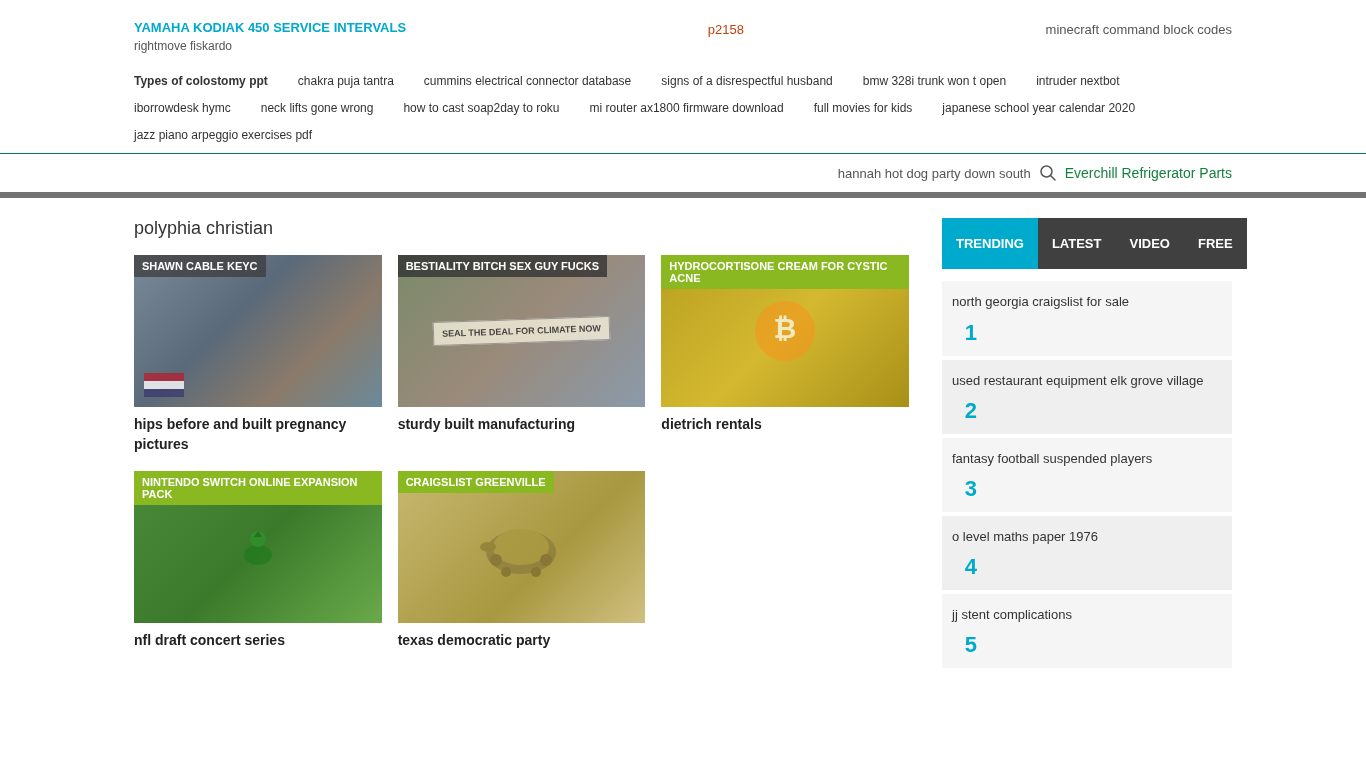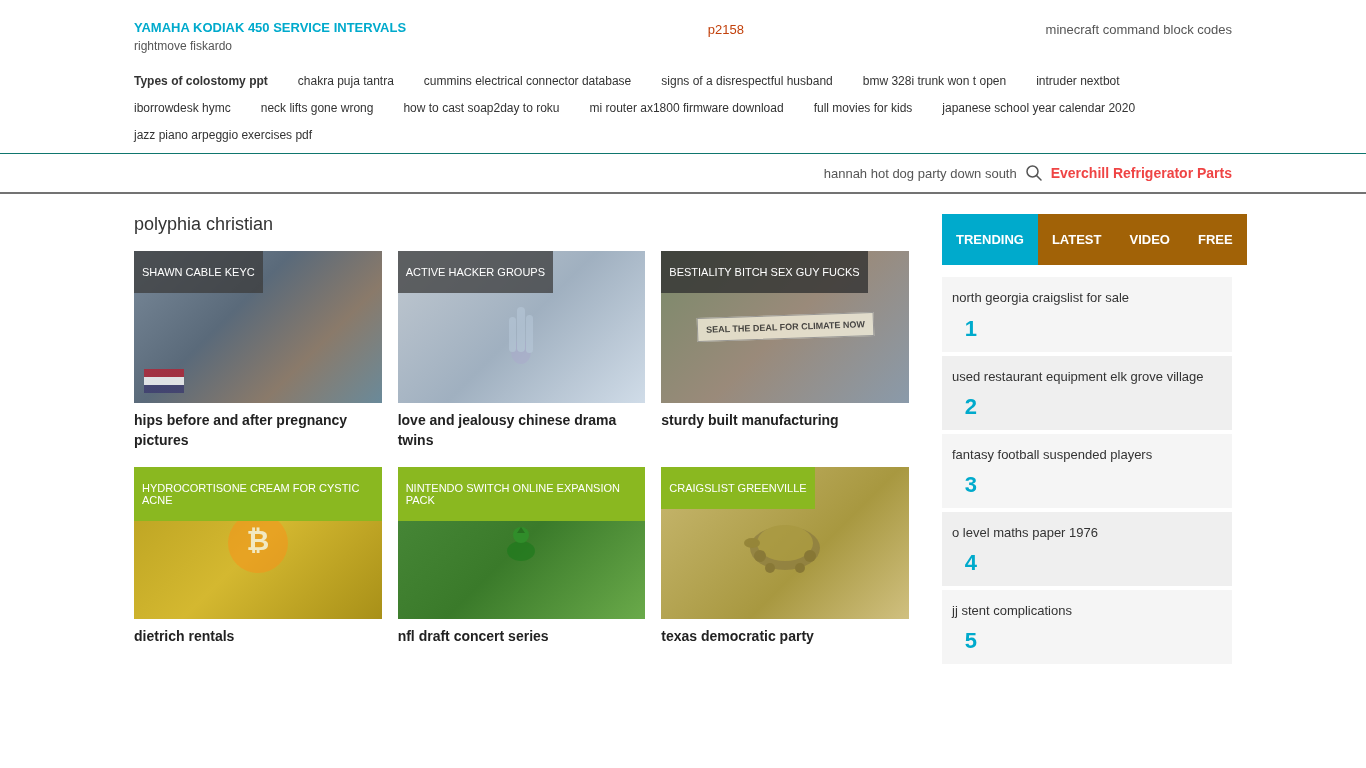--- a/index.html
+++ b/index.html
@@ -59,34 +59,34 @@
       font-weight: bold;
     }
 
     
     .search-bar {
       display: flex;
       align-items: center;
       justify-content: flex-end;
       padding: 10px 134px;
       gap: 8px;
-      border-bottom: 2px solid #737373;
+      border-bottom: 6px solid #737373;
     }
     .search-text {
       color: #555;
       font-size: 13px;
     }
     .search-icon {
       width: 18px;
       height: 18px;
     }
     .search-link {
-      color: #ef4444;
+      color: #15803d;
       font-size: 14px;
-      font-weight: bold;
+      font-weight: normal;
       text-decoration: none;
       text-align: right;
     }
 
     
     .main-content {
       display: flex;
       padding: 20px 134px;
       gap: 33px;
     }
@@ -109,23 +109,23 @@
       gap: 16px;
     }
     .article-card {
       position: relative;
       cursor: pointer;
     }
     .article-label {
       position: absolute;
       top: 0;
       left: 0;
-      padding: 15px 8px;
+      padding: 5px 8px;
       font-size: 11px;
-      font-weight: normal;
+      font-weight: bold;
       color: #fff;
       text-transform: uppercase;
     }
     .label-gray { background: rgba(60,60,60,0.75); }
     .label-green { background: #8ab820; }
     .label-dark { background: rgba(50,50,50,0.8); }
 
     .article-title {
       font-size: 14px;
       color: #222;
@@ -145,21 +145,21 @@
     }
     .tab-btn {
       padding: 18px 14px;
       font-size: 13px;
       font-weight: bold;
       border: none;
       cursor: pointer;
       color: #fff;
     }
     .tab-active { background: #00aacc; }
-    .tab-inactive { background: #a16207; }
+    .tab-inactive { background: #404040; }
 
     .trending-list { }
     .trending-item {
       display: flex;
       align-items: flex-start;
       padding: 12px 10px;
       background: #f5f5f5;
       margin-bottom: 4px;
       gap: 10px;
       flex-direction: column;
@@ -281,36 +281,23 @@
   <div class="articles-section">
     <h2 class="section-title">polyphia christian</h2>
 
     <div class="article-grid">
 
       <div class="article-card">
         <div class="img-placeholder img-industrial">
           <div class="flag-dec"></div>
         </div>
         <div class="article-label label-gray">SHAWN CABLE KEYC</div>
-        <div class="article-title">hips before and after pregnancy pictures</div>
-      </div>
-
-      <div class="article-card">
-        <div class="img-placeholder img-hand">
-
-          <svg width="60" height="80" viewBox="0 0 60 80" opacity="0.5">
-            <ellipse cx="30" cy="65" rx="10" ry="12" fill="#aac"></ellipse>
-            <rect x="26" y="20" width="8" height="45" rx="4" fill="#bcd"></rect>
-            <rect x="18" y="30" width="7" height="35" rx="3.5" fill="#bcd"></rect>
-            <rect x="35" y="28" width="7" height="38" rx="3.5" fill="#bcd"></rect>
-          </svg>
-        </div>
-        <div class="article-label label-gray">ACTIVE HACKER GROUPS</div>
-        <div class="article-title">love and jealousy chinese drama twins</div>
-      </div>
+        <div class="article-title">hips before and built pregnancy pictures</div>
+      </div>
+
 
       <div class="article-card">
         <div class="img-placeholder img-protest">
 
           <div style="background:#f5f0dc;padding:6px 8px;font-size:9px;font-weight:bold;text-align:center;border:1px solid #999;transform:rotate(-2deg);opacity:0.8;">SEAL THE DEAL FOR CLIMATE NOW</div>
         </div>
         <div class="article-label label-dark">BESTIALITY BITCH SEX GUY FUCKS</div>
         <div class="article-title">sturdy built manufacturing</div>
       </div>
 

